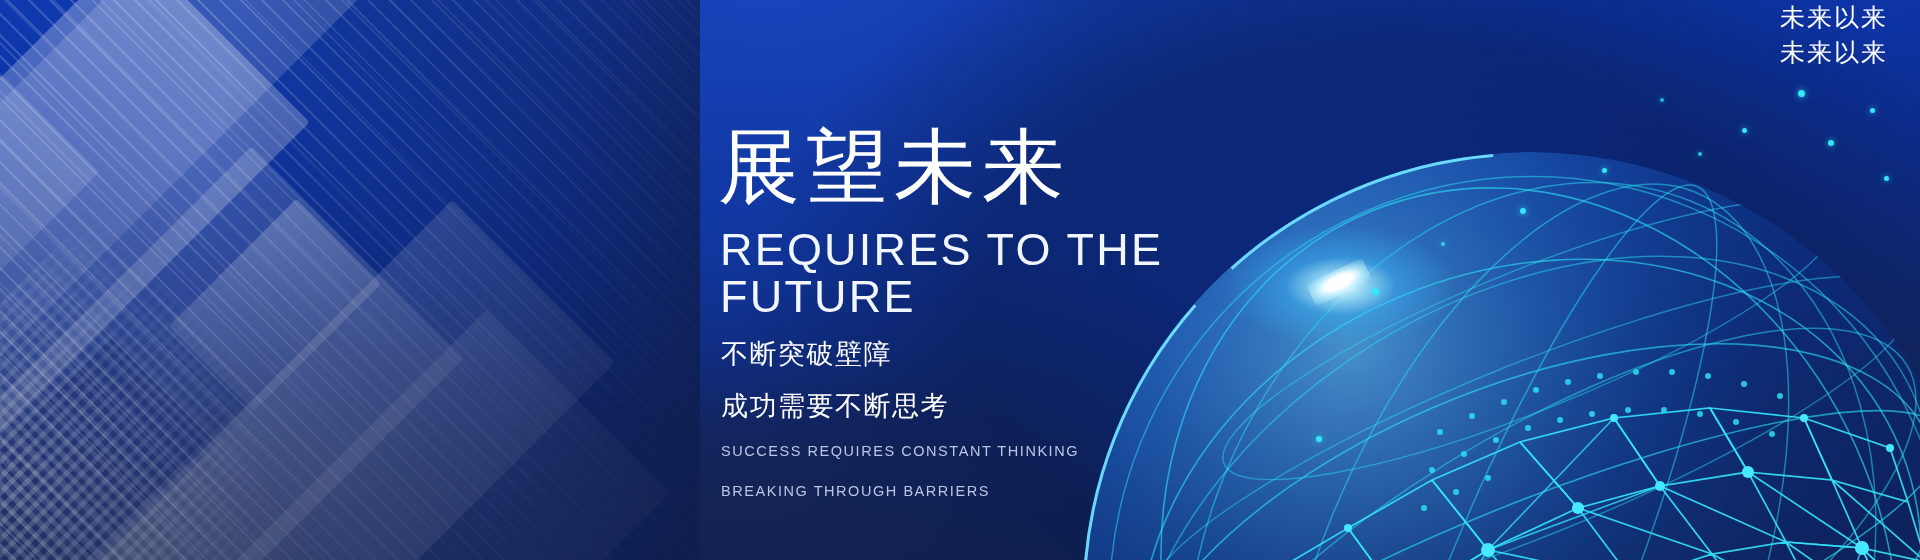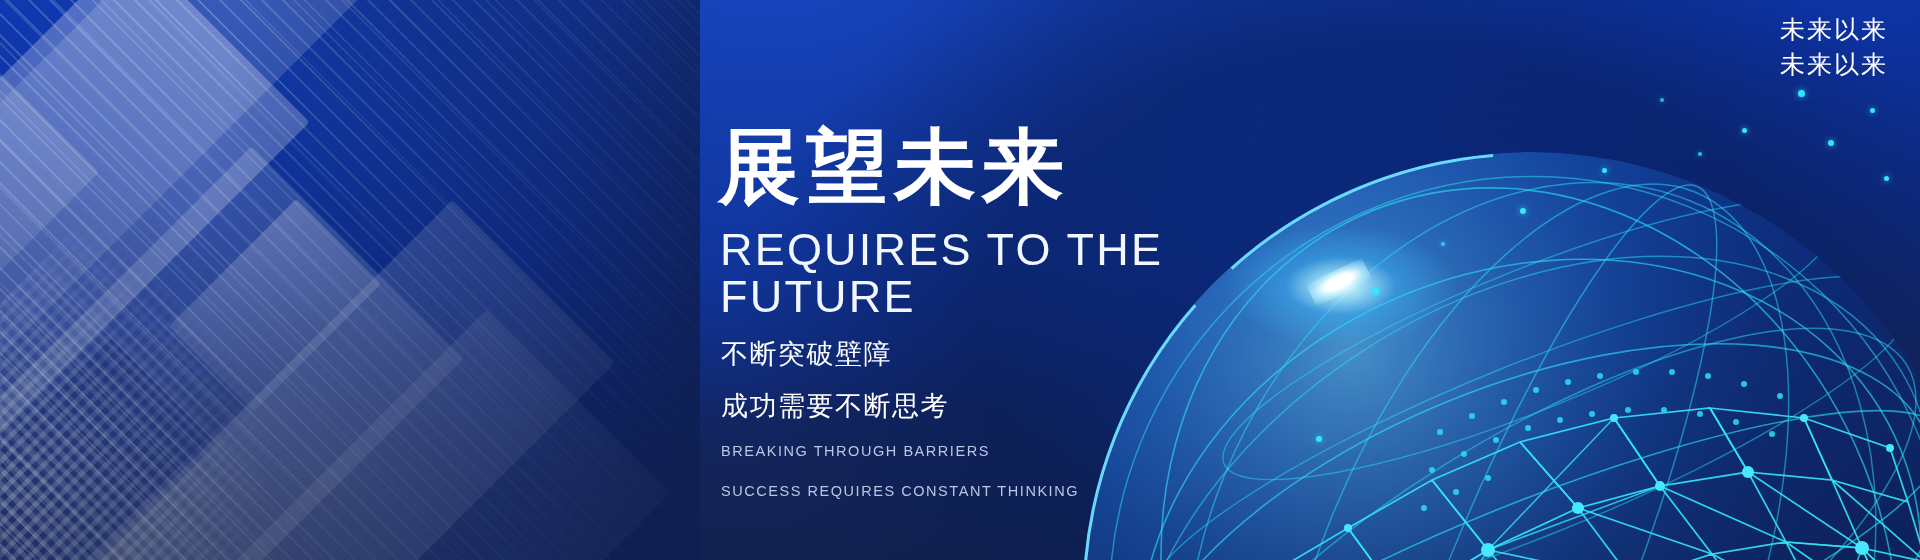--- a/index.html
+++ b/index.html
@@ -71,26 +71,26 @@
      background:radial-gradient(ellipse at center, rgba(255,255,255,1) 0%, rgba(180,240,255,.85) 12%, rgba(60,190,255,.40) 34%, rgba(40,150,255,0) 72%);
      filter:blur(1px);pointer-events:none;}
   .flare-core{position:absolute;left:228px;top:120px;width:62px;height:24px;
      background:radial-gradient(ellipse at center,#ffffff 0%,#ffffff 32%,rgba(200,245,255,.6) 60%,rgba(120,210,255,0) 100%);
      transform:rotate(-26deg);filter:blur(.6px);}
 
   .particle{position:absolute;border-radius:50%;background:#35e6fb;box-shadow:0 0 6px rgba(53,230,251,.8);}
 
   
   .copy{position:absolute;left:718px;top:126px;width:620px;}
-  .headline{font-size:82px;line-height:1;font-weight:700;color:#ffffff;letter-spacing:6px;margin:0;}
+  .headline{font-size:82px;line-height:1;font-weight:400;color:#ffffff;letter-spacing:6px;margin:0;}
   .subhead{font-size:45px;line-height:1.05;color:#f2f6ff;letter-spacing:2.2px;margin:18px 0 0 2px;font-weight:400;}
   .cn-line{font-size:27px;line-height:1.42;color:#ffffff;letter-spacing:1.5px;margin:14px 0 0 3px;font-weight:500;}
   .en-small{font-size:14.5px;line-height:1.95;color:#b9c6e6;letter-spacing:1.55px;margin:12px 0 0 3px;font-weight:400;}
 
-  .corner{position:absolute;right:32px;top:12px;text-align:center;}
+  .corner{position:absolute;right:32px;top:0;text-align:center;}
   .corner-line{font-size:25px;line-height:1.38;color:#ffffff;letter-spacing:2px;font-weight:500;}
 </style>
 </head>
 <body>
 
 <div class="banner">
 
   <div class="geo">
     <div class="geo-rect r6"></div>
     <div class="geo-rect r1"></div>
@@ -290,22 +290,22 @@
     <span class="particle" style="left:1660px;top:98px;width:4px;height:4px;opacity:.75;"></span>
     <span class="particle" style="left:1884px;top:176px;width:5px;height:5px;"></span>
     <span class="particle" style="left:1316px;top:436px;width:6px;height:6px;"></span>
   </div>
 
   <div class="copy">
     <div class="headline">展望未来</div>
     <div class="subhead">REQUIRES TO THE FUTURE</div>
     <div class="cn-line">不断突破壁障</div>
     <div class="cn-line">成功需要不断思考</div>
+    <div class="en-small">SUCCESS REQUIRES CONSTANT THINKING</div>
     <div class="en-small">BREAKING THROUGH BARRIERS</div>
-    <div class="en-small">SUCCESS REQUIRES CONSTANT THINKING</div>
   </div>
 
   <div class="corner">
     <div class="corner-line">未来以来</div>
     <div class="corner-line">未来以来</div>
   </div>
 
 </div>
 
 </body></html>

